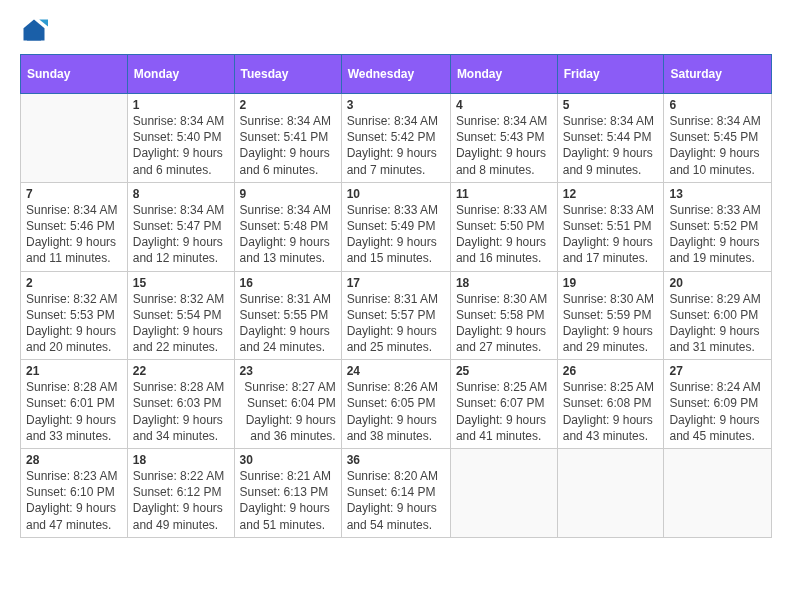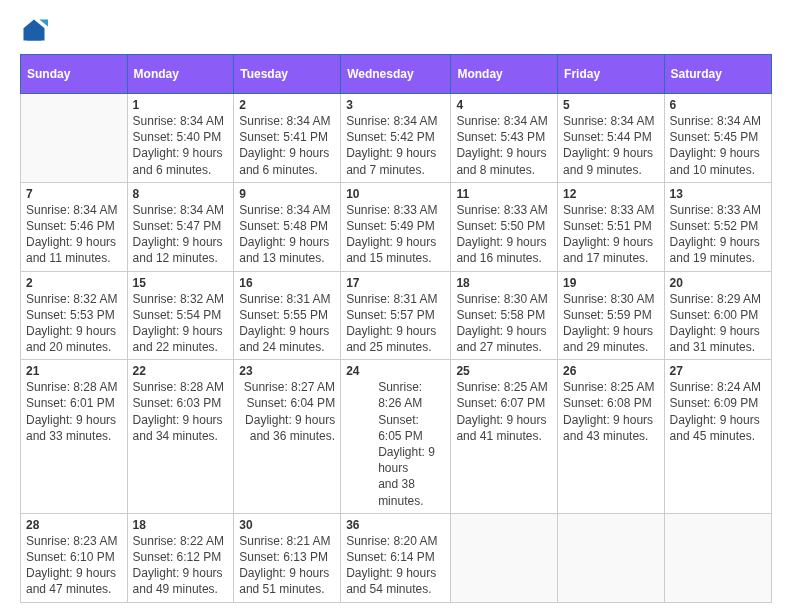--- a/index.html
+++ b/index.html
@@ -289,21 +289,21 @@
           </td>
           <td>
             <span class="cell-day">23</span>
             <div class="cell-info" style="white-space: pre-line; text-align: right;">Sunrise: 8:27 AM
 Sunset: 6:04 PM
 Daylight: 9 hours
 and 36 minutes.</div>
           </td>
           <td>
             <span class="cell-day">24</span>
-            <div class="cell-info" style="white-space: pre-line; margin-left: 32px;">Sunrise: 8:26 AM
+            <div class="cell-info" style="white-space: pre-line;">Sunrise: 8:26 AM
 Sunset: 6:05 PM
 Daylight: 9 hours
 and 38 minutes.</div>
           </td>
           <td>
             <span class="cell-day">25</span>
             <div class="cell-info" style="white-space: pre-line;">Sunrise: 8:25 AM
 Sunset: 6:07 PM
 Daylight: 9 hours
 and 41 minutes.</div>

